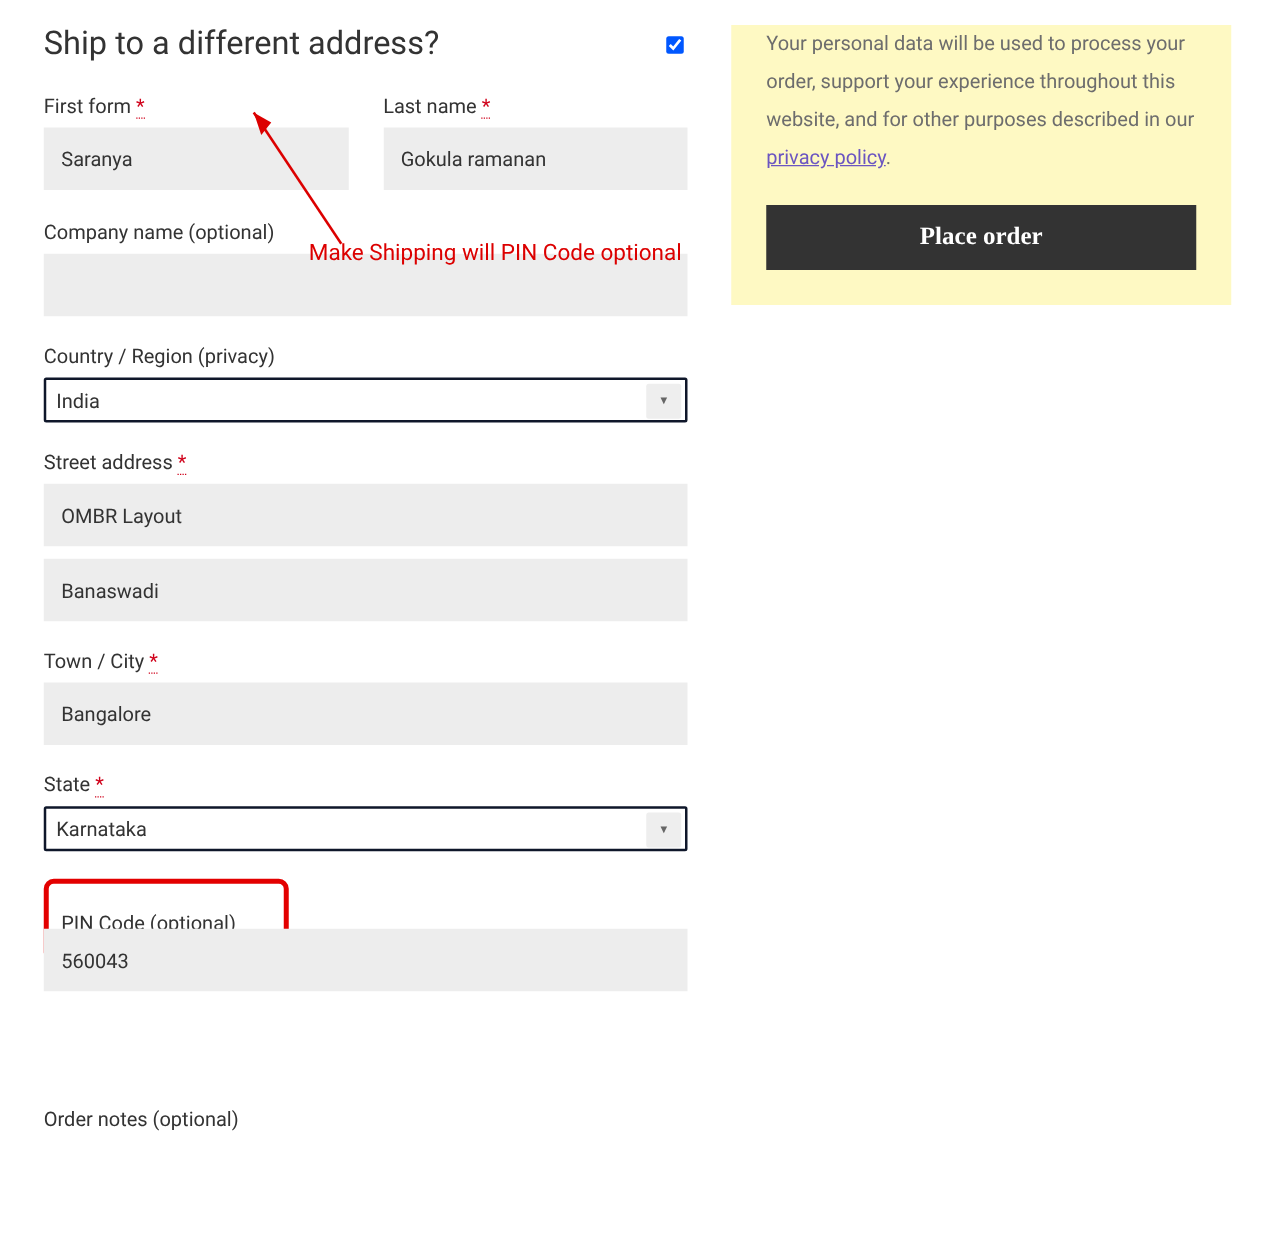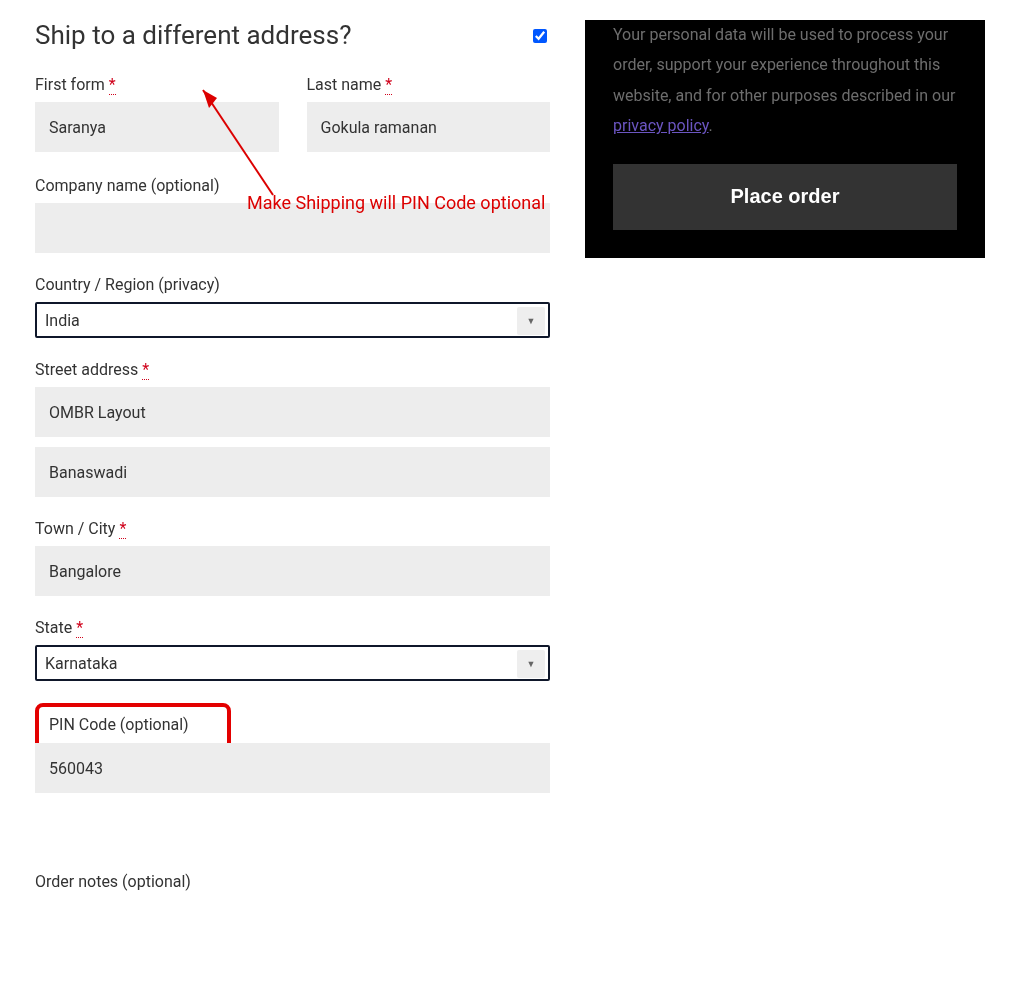--- a/index.html
+++ b/index.html
@@ -19,21 +19,21 @@
   .left {
     padding: 0 35px;
     width: 585px;
     position: relative;
   }
   .right {
     width: 415px;
     padding: 0;
   }
   .right-box {
-    background: #000000;
+    background: #fef9c3;
     padding: 0 28px 28px 28px;
     width: 400px;
   }
   .heading-row {
     display: flex;
     align-items: center;
     justify-content: space-between;
     margin-bottom: 24px;
   }
   .heading {
@@ -106,21 +106,21 @@
   }
   .arrow-svg {
     position: absolute;
     top: 60px;
     left: 193px;
     pointer-events: none;
   }
   .pin-box {
     border: 4px solid #e30000;
     border-radius: 8px;
-    padding: 6px 8px 10px 8px;
+    padding: 20px 8px 10px 8px;
     width: 196px;
   }
   .pin-area { position: relative; margin-bottom: 24px; }
   .privacy-text {
     font-size: 16px;
     line-height: 1.9;
     color: #6d6d6d;
     margin: 0 0 22px 0;
   }
   a.priv {
@@ -128,23 +128,23 @@
     text-decoration: underline;
   }
   .place-btn {
     display: block;
     width: 100%;
     background: #333;
     color: #fff;
     font-size: 20px;
     font-weight: 700;
     border: none;
-    height: 66px;
+    height: 52px;
     cursor: pointer;
-    font-family: Liberation Sans, sans-serif;
+    font-family: Liberation Serif, serif;
   }
   input[type="checkbox"] {
     width: 14px;
     height: 14px;
     accent-color: #0057ff;
   }
 </style>
 </head>
 <body>
 

